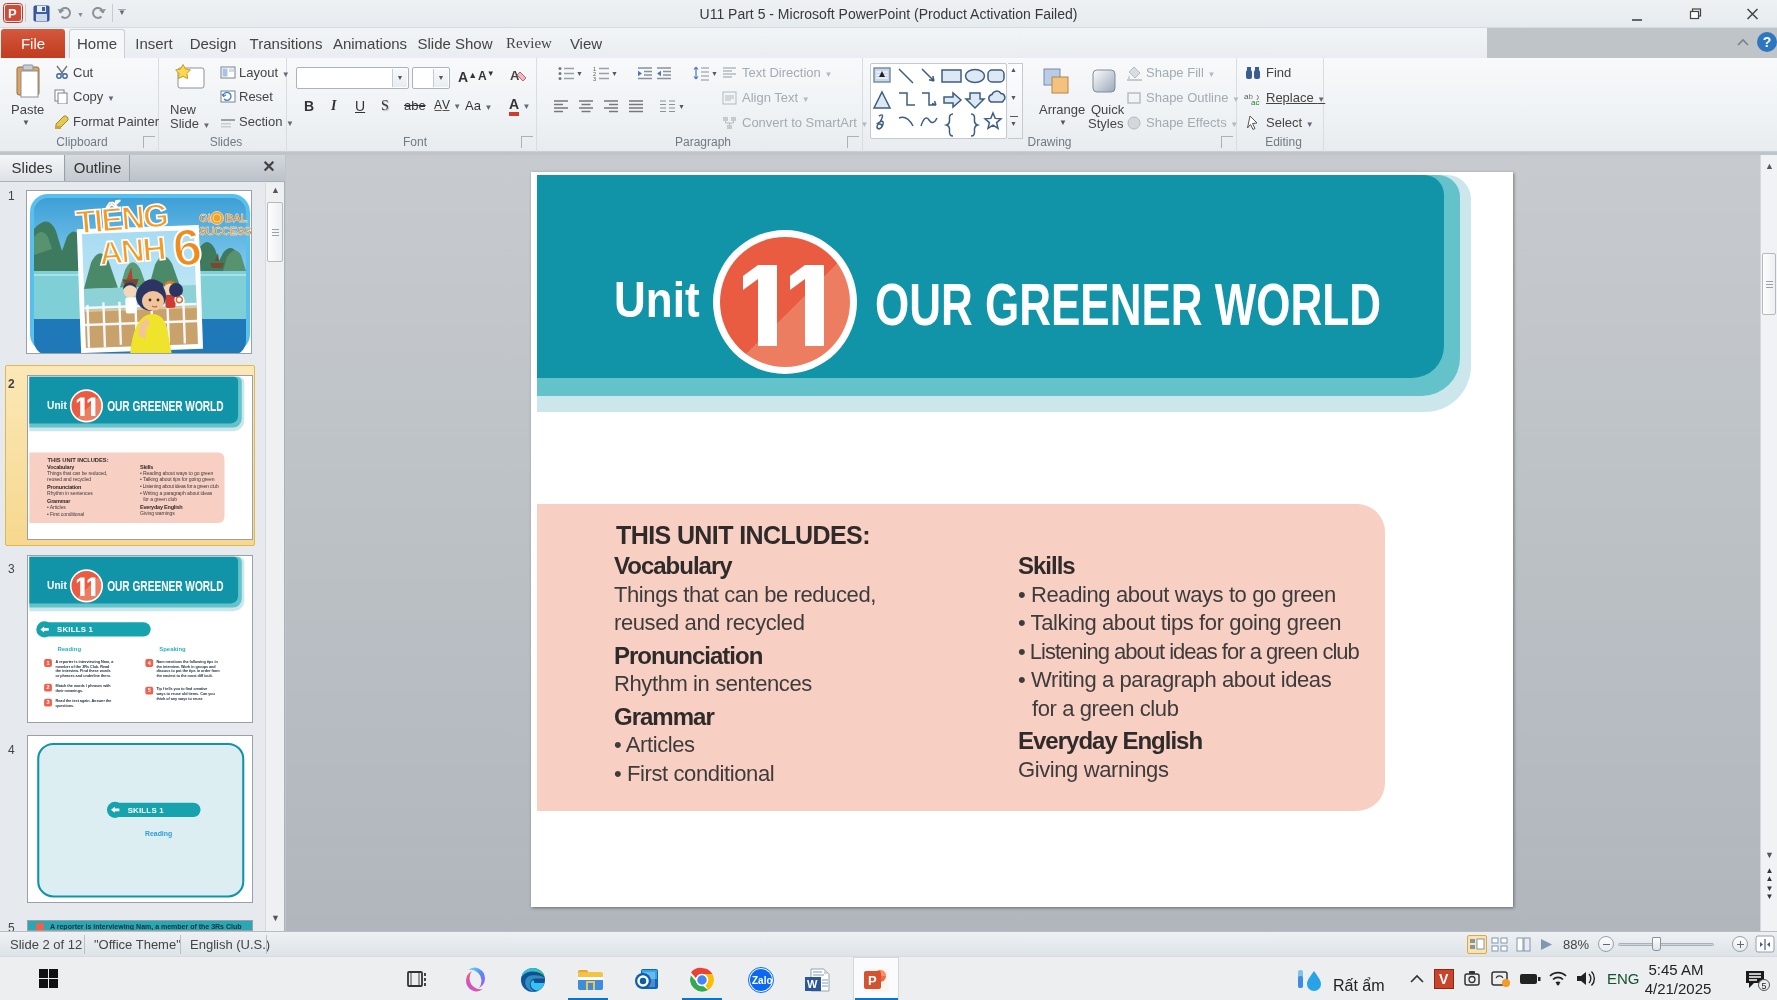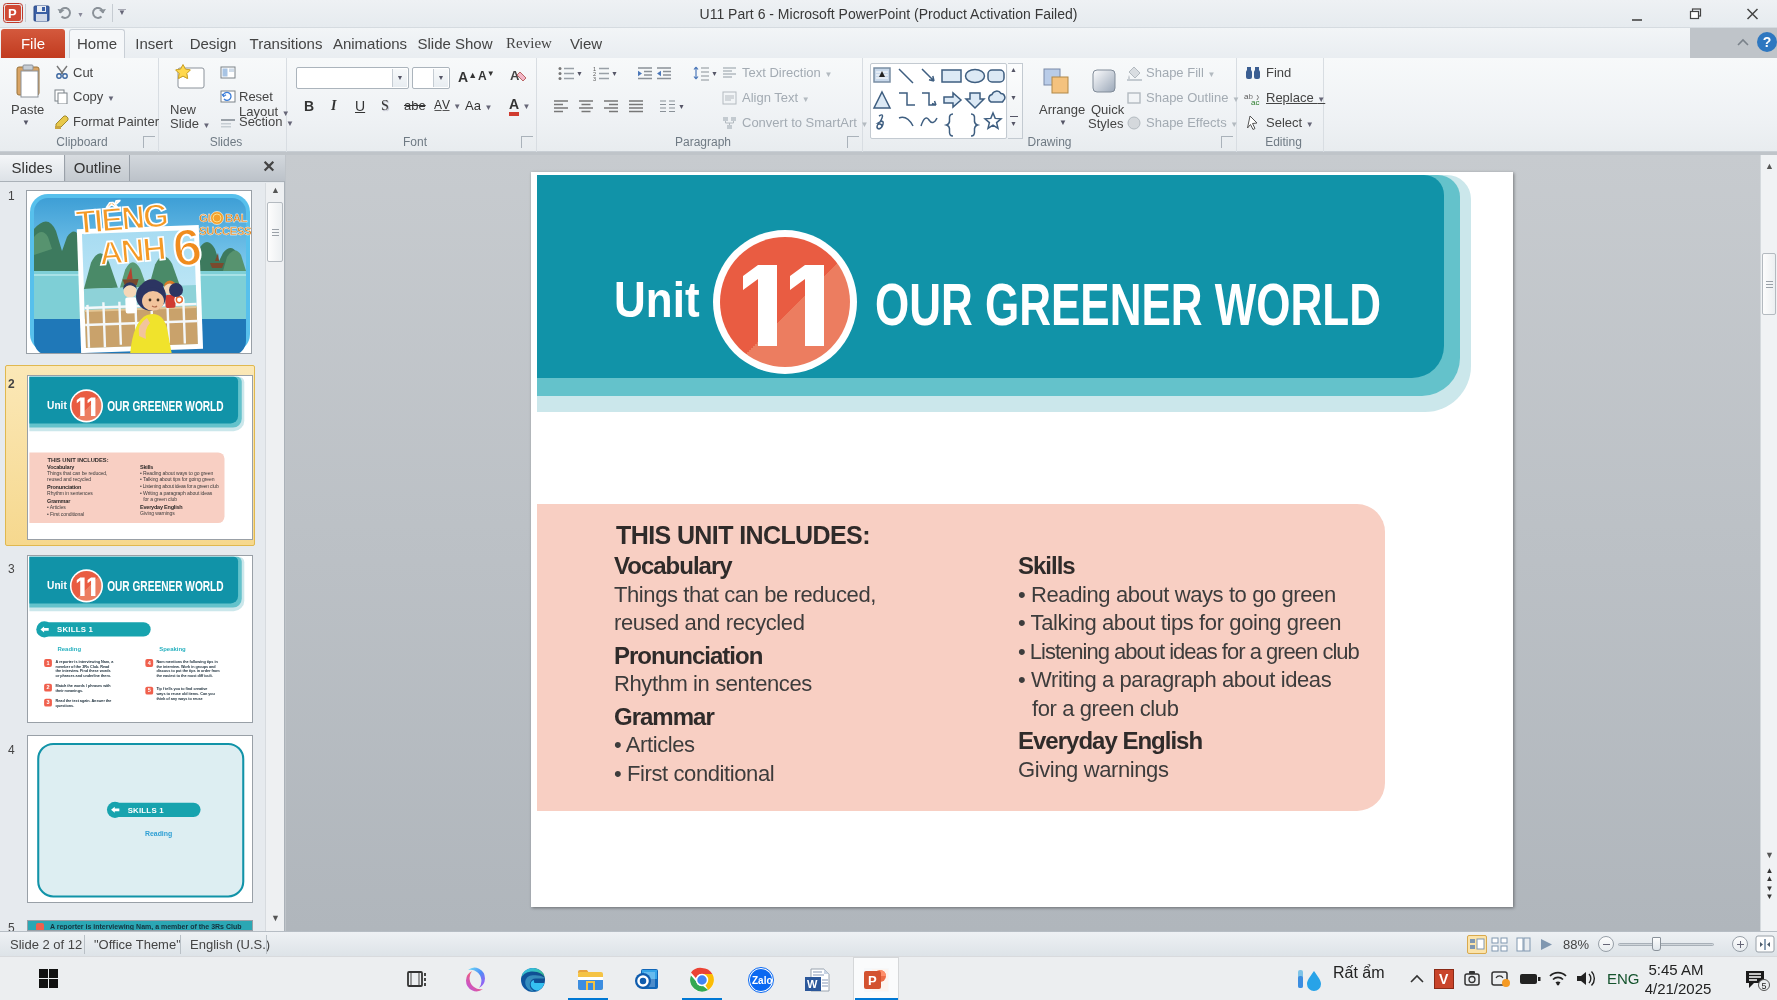--- a/index.html
+++ b/index.html
@@ -6,21 +6,21 @@
 html,body { width:1777px; height:1000px; overflow:hidden; font-family:"Liberation Sans", sans-serif; }
 #app { position:relative; width:1777px; height:1000px; background:#bfc4c9; }
 
 
 #titlebar { position:absolute; left:0; top:0; width:1777px; height:28px;
   background:linear-gradient(#eef1f4,#e6ebef); border-bottom:1px solid #d5dbe0; }
 #title-text { position:absolute; left:0; right:0; top:6px; text-align:center; font-size:14px; color:#383838; }
 .winbtn { position:absolute; top:0; width:30px; height:22px; color:#333; text-align:center; }
 
 
-#tabrow { position:absolute; left:0; top:28px; width:1690px; height:30px;
+#tabrow { position:absolute; left:0; top:28px; width:1487px; height:30px;
   background:linear-gradient(#f2f5f7,#e9edf1); }
 .tab { position:absolute; top:1px; height:29px; line-height:29px; text-align:center; font-size:15px; color:#444; }
 #filetab { position:absolute; left:1px; top:1px; width:64px; height:29px; background:linear-gradient(#d4593d,#c13b1f);
   border-radius:3px 3px 0 0; color:#fff; font-size:15px; text-align:center; line-height:29px; }
 #hometab { position:absolute; left:69px; top:1px; width:56px; height:30px; background:#f5f7f9;
   border:1px solid #c9cfd6; border-bottom:none; border-radius:3px 3px 0 0; color:#444; font-size:15px; text-align:center; line-height:28px; }
 
 
 #ribbon { position:absolute; left:0; top:58px; width:1777px; height:94px;
   background:linear-gradient(#f7f9fa,#eef1f4 70%,#e8ecef); border-bottom:1px solid #c8ced4; }
@@ -117,21 +117,21 @@
       <path d="M1.5 4 l3 4.5 4 -3.5" fill="#8a9198" stroke="none"></path>
     </svg>
     <div style="position:absolute;left:77px;top:11px;font-size:7px;color:#889;">▼</div>
     <svg style="position:absolute;left:90px;top:5px;" width="18" height="16" viewBox="0 0 18 16">
       <path d="M13 8 a5 5 0 1 0 -1.5 3.5" fill="none" stroke="#8a9198" stroke-width="2"></path>
       <path d="M16 4 l-3 4.5 -4 -3.5" fill="#8a9198" stroke="none"></path>
     </svg>
     <div style="position:absolute;left:112px;top:4px;height:18px;width:1px;background:#c6ccd2;"></div>
     <div style="position:absolute;left:118px;top:8px;font-size:8px;color:#667;">▼</div>
     <div style="position:absolute;left:118px;top:4px;font-size:8px;color:#667;">—</div>
-    <div id="title-text">U11 Part 6  -  Microsoft PowerPoint (Product Activation Failed)</div>
+    <div id="title-text">U11 Part 5  -  Microsoft PowerPoint (Product Activation Failed)</div>
     <div class="winbtn" style="left:1622px;top:8px;"><svg width="12" height="10" viewBox="0 0 12 10">
           <path d="M1 8 h10" stroke="#444" stroke-width="1.6"></path>
         </svg></div>
     <div class="winbtn" style="left:1680px;top:6px;"><svg width="13" height="12" viewBox="0 0 13 12">
           <rect x="3.5" y="1" width="8" height="7" fill="none" stroke="#444" stroke-width="1.2"></rect>
           <rect x="1.5" y="3.5" width="8" height="7" fill="#fff" stroke="#444" stroke-width="1.2"></rect>
         </svg></div>
     <div class="winbtn" style="left:1737px;top:6px;"><svg width="13" height="12" viewBox="0 0 13 12">
           <path d="M1.5 1 L11.5 11 M11.5 1 L1.5 11" stroke="#444" stroke-width="1.5"></path>
         </svg></div>
@@ -187,21 +187,21 @@
         <path d="M9 1 l2.2 4.4 4.8 .7 -3.5 3.4 .8 4.8 -4.3 -2.3 -4.3 2.3 .8 -4.8 -3.5 -3.4 4.8 -.7 Z" fill="#fball" stroke="#c9a227" fill-opacity="0"></path>
         <path d="M9 0.5 l2.4 4.6 5 .8 -3.6 3.6 .9 5 -4.7 -2.4 -4.7 2.4 .9 -5 -3.6 -3.6 5 -.8 Z" fill="#ffd84d" stroke="#caa22c"></path>
       </svg>
       <div class="rtxt" style="left:10px;top:44px;">New</div>
       <div class="rtxt" style="left:10px;top:58px;">Slide <span class="dd">▼</span></div>
       <svg class="ricon" style="left:60px;top:8px;" width="16" height="13" viewBox="0 0 16 13">
         <rect x="1" y="1" width="14" height="11" fill="#fff" stroke="#7b8288"></rect>
         <rect x="2.5" y="2.5" width="5" height="8" fill="#a8c4e4"></rect>
         <rect x="9" y="2.5" width="5" height="3.5" fill="#cfdbe8"></rect>
       </svg>
-      <div class="rtxt" style="left:79px;top:7px;margin-top:39px;">Layout <span class="dd">▼</span></div>
+      <div class="rtxt" style="left:79px;top:7px;">Layout <span class="dd">▼</span></div>
       <svg class="ricon" style="left:60px;top:32px;" width="16" height="13" viewBox="0 0 16 13">
         <rect x="1" y="1" width="14" height="11" fill="#fff" stroke="#7b8288"></rect>
         <path d="M3 6 a4 4 0 1 1 1 3" fill="none" stroke="#3b7dd8" stroke-width="1.3"></path>
         <path d="M2 4 l1.6 2.4 2.4 -1.6" fill="none" stroke="#3b7dd8" stroke-width="1.2"></path>
       </svg>
       <div class="rtxt" style="left:79px;top:31px;">Reset</div>
       <svg class="ricon" style="left:60px;top:57px;" width="16" height="13" viewBox="0 0 16 13">
         <rect x="1" y="4" width="14" height="2" fill="#9aa1a8"></rect>
         <rect x="1" y="8" width="10" height="1.5" fill="#c6cdd3"></rect>
         <rect x="1" y="11" width="10" height="1.5" fill="#c6cdd3"></rect>
@@ -750,21 +750,21 @@
       <text x="4" y="17" font-size="13" font-weight="bold" fill="#fff" font-family="Liberation Sans">P</text>
     </svg>
     <div style="position:absolute;left:568px;top:41px;width:40px;height:3px;background:#0078d4;"></div>
     <div style="position:absolute;left:682px;top:41px;width:40px;height:3px;background:#0078d4;"></div>
     <div style="position:absolute;left:855px;top:41px;width:43px;height:3px;background:#0078d4;"></div>
     <svg style="position:absolute;left:1296px;top:11px;" width="30" height="24" viewBox="0 0 30 24">
       <rect x="2" y="2" width="5" height="18" rx="2" fill="#7ec3e8"></rect>
       <rect x="2" y="8" width="5" height="12" rx="2" fill="#3c8de0"></rect>
       <path d="M18 3 C22 9 25 12 25 16 a7 7 0 0 1 -14 0 C11 12 14 9 18 3 Z" fill="#28a3e8"></path>
     </svg>
-    <div style="position:absolute;left:1333px;top:7px;font-size:16px;color:#222;">Rất ẩm</div>
+    <div style="position:absolute;left:1333px;top:20px;font-size:16px;color:#222;">Rất ẩm</div>
     <svg style="position:absolute;left:1409px;top:16px;" width="16" height="12" viewBox="0 0 16 12">
         <path d="M2 9 L8 3 L14 9" fill="none" stroke="#333" stroke-width="1.6"></path>
       </svg>
     <div style="position:absolute;left:1434px;top:12px;width:20px;height:20px;background:#c9442a;border:1px solid #8a2a16;">
         <div style="position:absolute;left:4px;top:1px;color:#fff;font-weight:bold;font-size:14px;">V</div>
       </div>
     <svg style="position:absolute;left:1463px;top:13px;" width="20" height="18" viewBox="0 0 20 18">
         <rect x="2" y="4" width="14" height="11" rx="2" fill="none" stroke="#333" stroke-width="1.5"></rect>
         <circle cx="9" cy="9.5" r="3" fill="none" stroke="#333" stroke-width="1.3"></circle>
         <rect x="6" y="1" width="6" height="3" rx="1" fill="#333"></rect>

